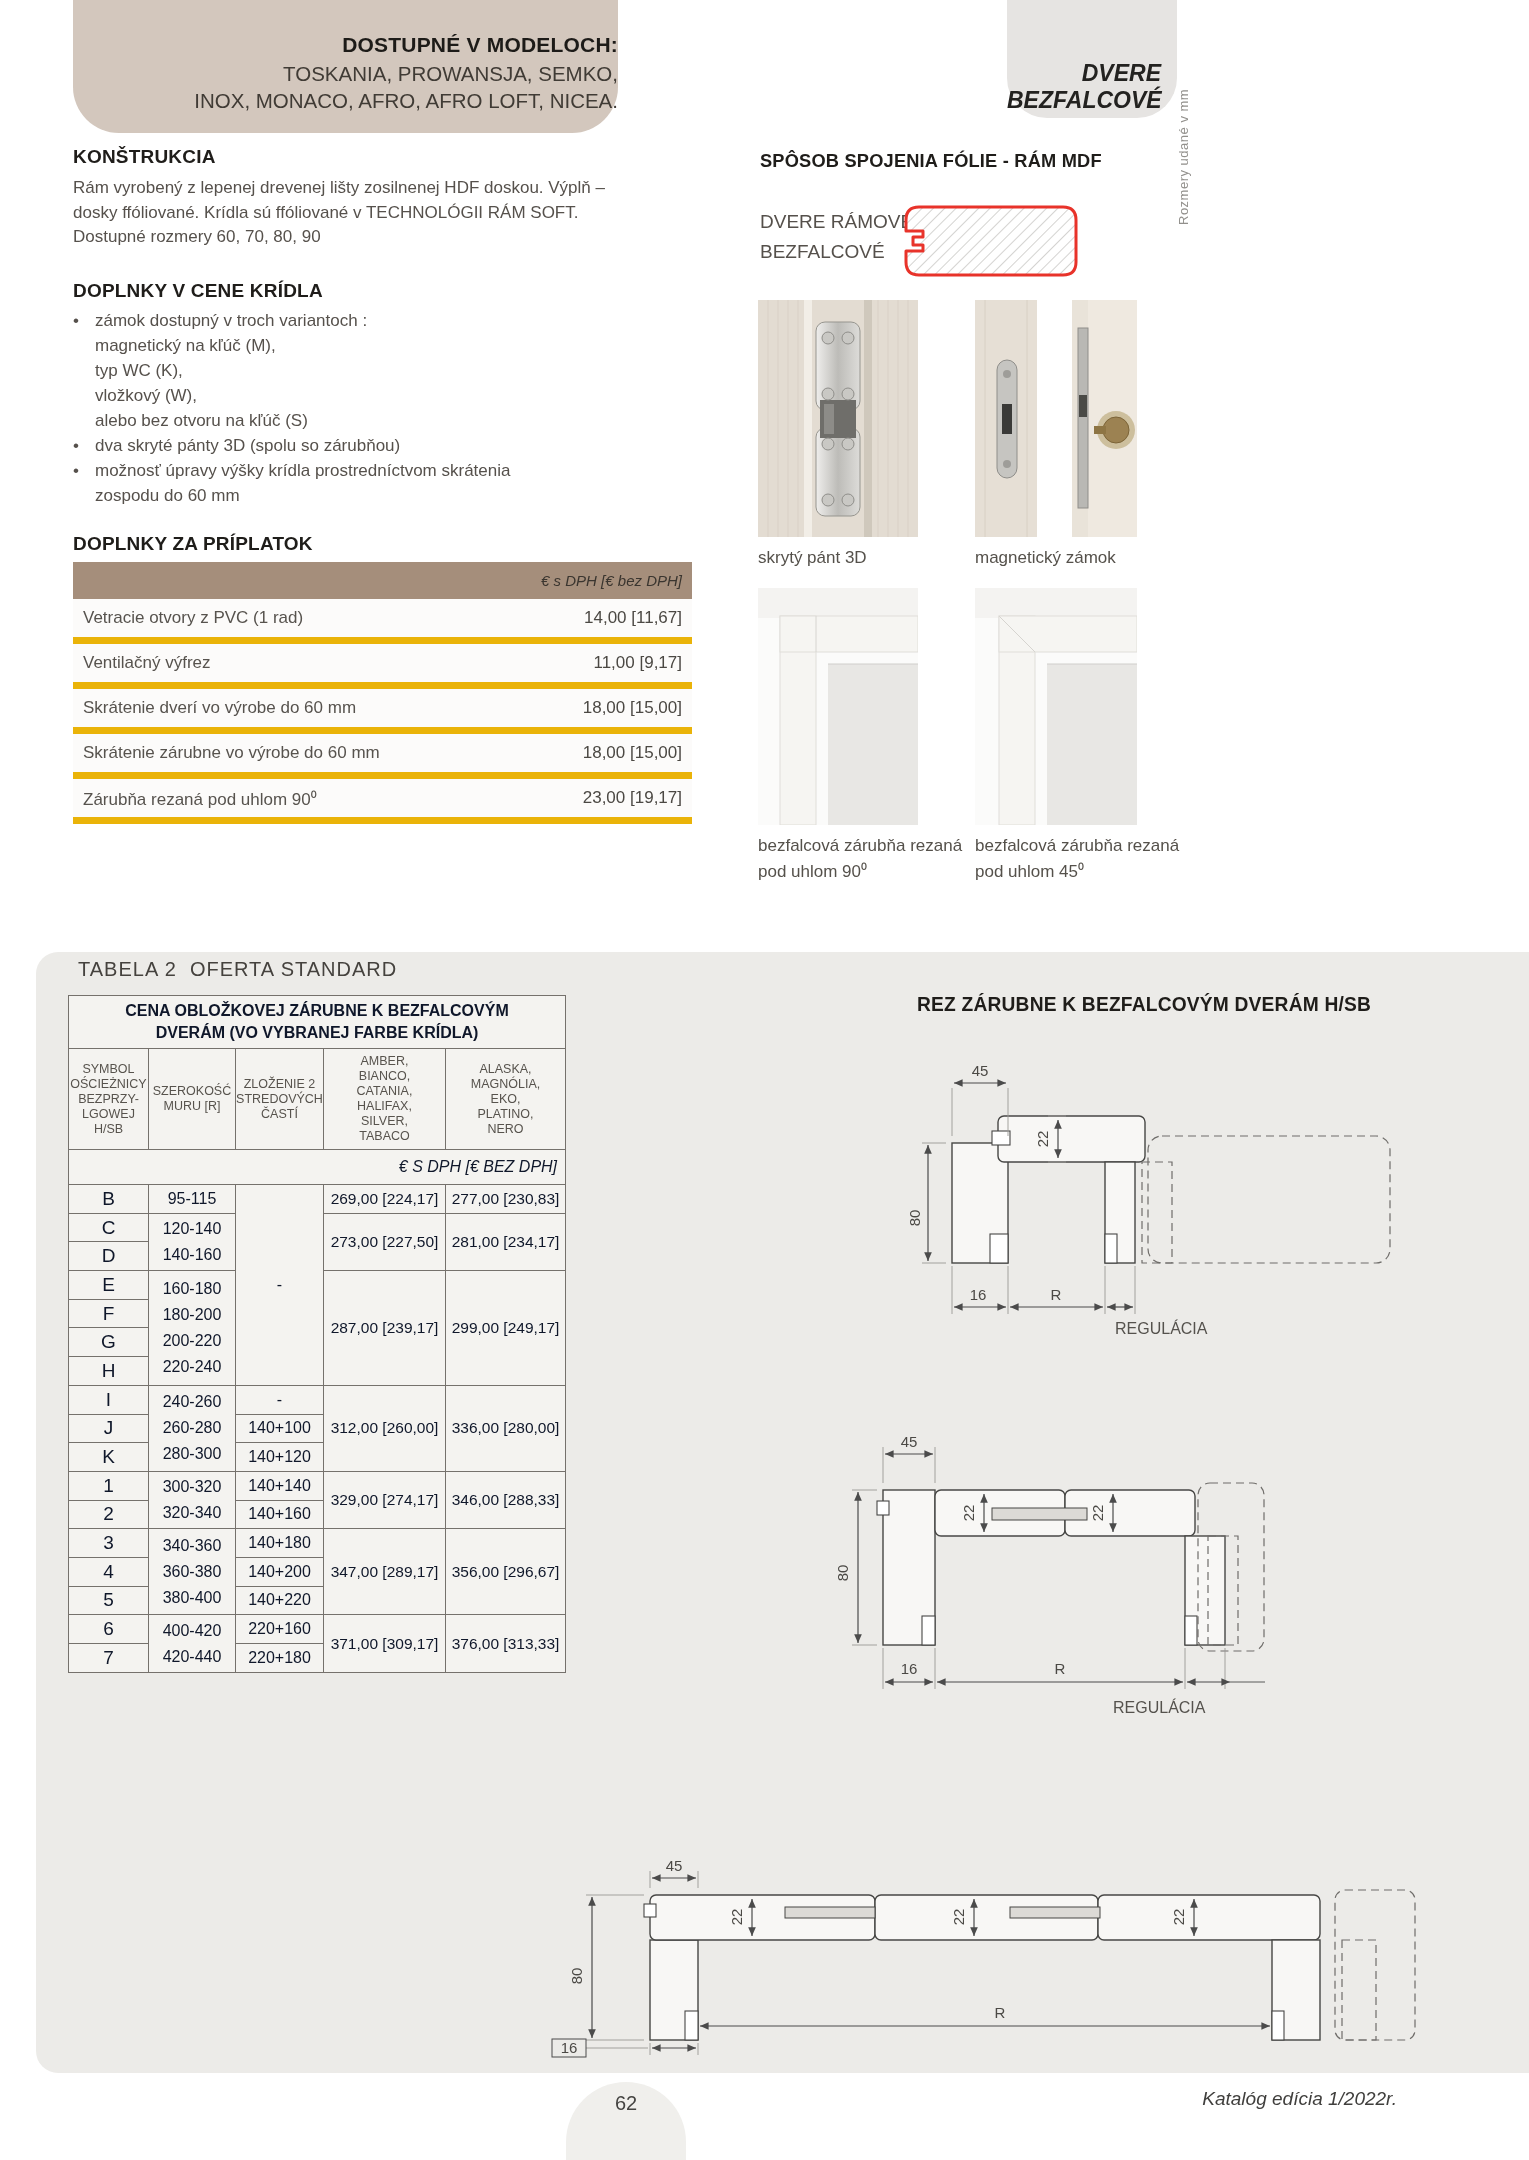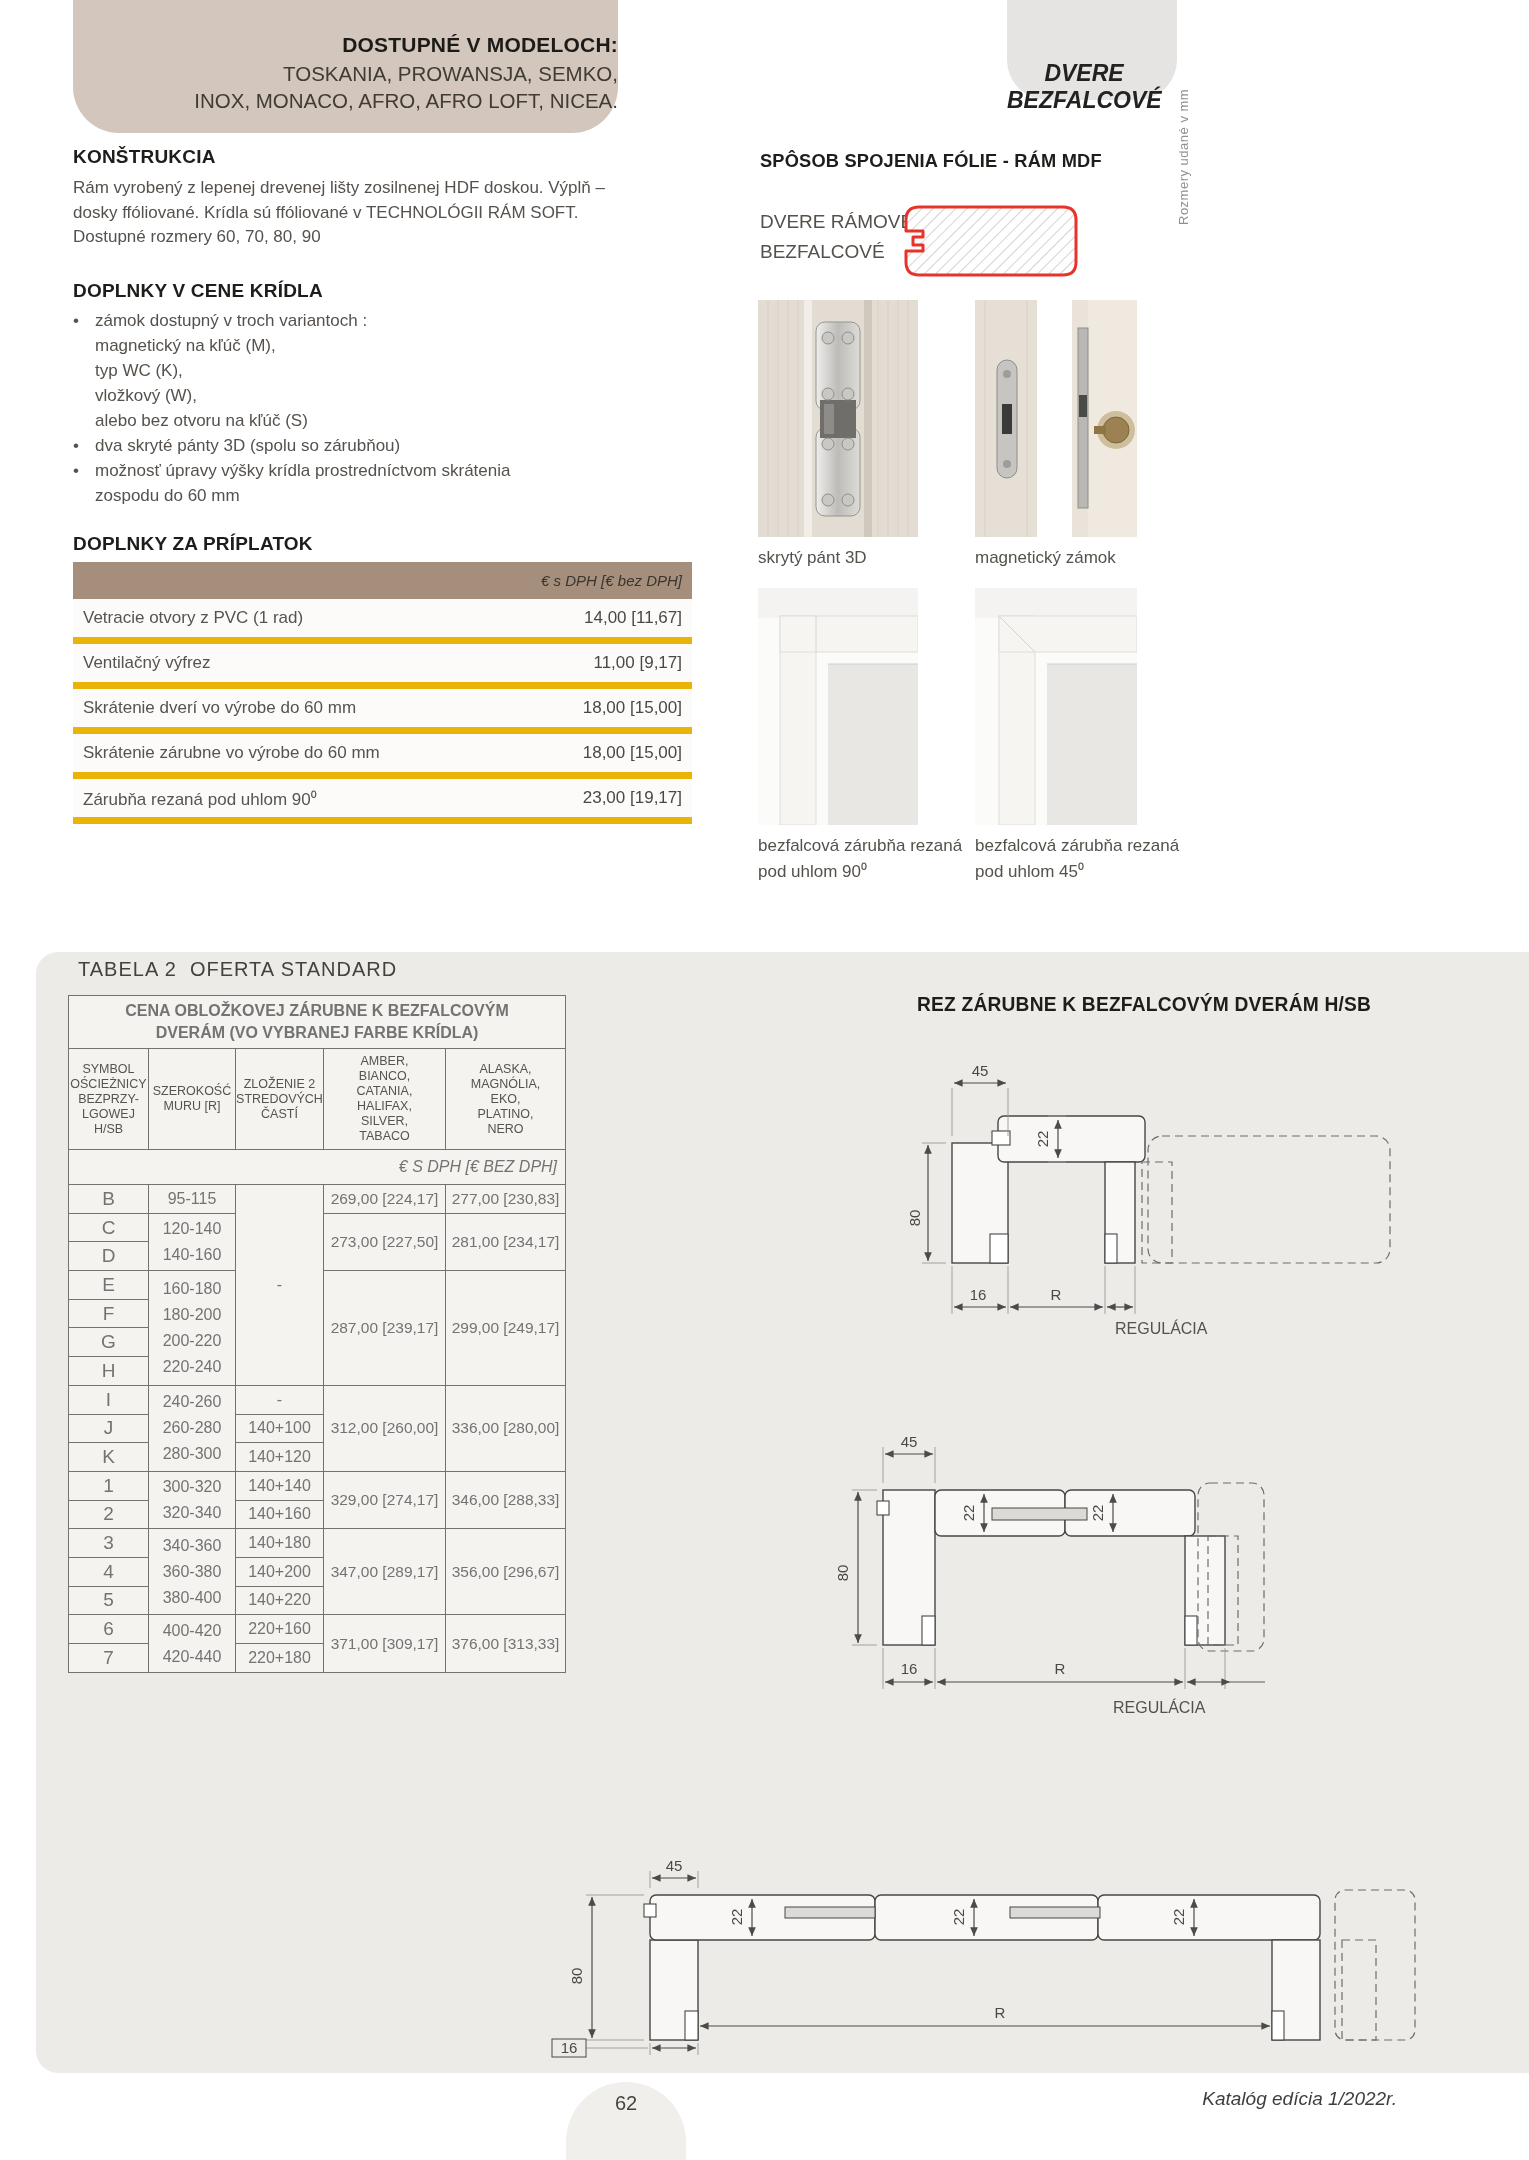--- a/index.html
+++ b/index.html
@@ -5,23 +5,23 @@
   html,body{margin:0;padding:0;}
   body{width:1529px;height:2160px;position:relative;background:#ffffff;
        font-family:"Liberation Sans",sans-serif;color:#3c3936;overflow:hidden;}
   .abs{position:absolute;}
   .pre{white-space:pre-line;}
   
   .models-box{left:73px;top:0;width:545px;height:133px;background:#d3c7bd;
               border-radius:0 0 46px 46px;text-align:right;box-sizing:border-box;padding-top:33px;}
   .models-title{font-size:21px;font-weight:bold;color:#1d1b18;letter-spacing:.2px;}
   .models-list{font-size:20.5px;line-height:27px;color:#403b35;margin-top:3px;}
-  .corner-tab{left:1007px;top:0;width:170px;height:100px;background:#e6e4e2;
+  .corner-tab{left:1007px;top:0;width:170px;height:118px;background:#e6e4e2;
               border-radius:0 0 40px 40px;box-sizing:border-box;padding:60px 16px 0 0;
-              text-align:center;font-style:italic;font-weight:bold;font-size:23px;
+              text-align:right;font-style:italic;font-weight:bold;font-size:23px;
               line-height:27px;color:#232220;}
   .side-note{left:1176px;top:75px;height:150px;writing-mode:vertical-rl;transform:rotate(180deg);
              font-size:13px;color:#92908c;letter-spacing:.5px;}
   
   .h1{font-weight:bold;font-size:19px;color:#1f1d1a;letter-spacing:.2px;}
   .cond{transform:scaleX(.96);transform-origin:left;}
   .body-text{font-size:17px;line-height:24.5px;color:#56514c;}
   .bullet-row{display:flex;}
   .bullet-dot{width:22px;font-size:17px;line-height:25px;color:#56514c;}
   .bullet-text{font-size:17px;line-height:25px;color:#56514c;}
@@ -36,21 +36,21 @@
   
   .panel{left:36px;top:952px;width:1493px;height:1121px;background:#ecebe8;border-radius:22px 0 0 22px;}
   .tabela-heading{left:78px;top:958px;font-size:20px;color:#45423e;letter-spacing:1px;white-space:pre;}
   
   .main-table{left:68px;top:995px;border-collapse:collapse;table-layout:fixed;width:497px;}
   .main-table td,.main-table th{border:1px solid #75716c;text-align:center;vertical-align:middle;padding:0;}
   .mt-title td{background:#a58e7b;height:52px;font-weight:bold;font-size:17px;line-height:22px;color:#2e2a26;}
   .mt-head th{background:#f4f3f0;height:100px;font-weight:normal;font-size:12.5px;line-height:15px;color:#57534d;}
   .mt-band td{background:#a58e7b;height:34px;font-style:italic;font-size:14.5px;color:#3b3732;text-align:right;padding-right:8px;}
   .main-table tbody tr{height:28.7px;}
-  .main-table tbody td{background:#f4f3f0;font-size:16px;color:#737373;}
+  .main-table tbody td{background:#f4f3f0;font-size:16px;color:#0f172a;}
   .main-table td.sym{font-size:19px;}
   .main-table td.rng{line-height:26px;}
   .main-table td.prc{font-size:15.5px;}
   
   .dim-label{font-size:15px;fill:#4b4945;font-family:"Liberation Sans",sans-serif;}
   .reg-label{font-size:16px;fill:#55524d;font-family:"Liberation Sans",sans-serif;}
   
   .page-blob{left:566px;top:2082px;width:120px;height:78px;background:#f0efec;
              border-radius:60px 60px 0 0;text-align:center;box-sizing:border-box;padding-top:10px;}
   .page-num{font-size:20px;color:#454442;}

